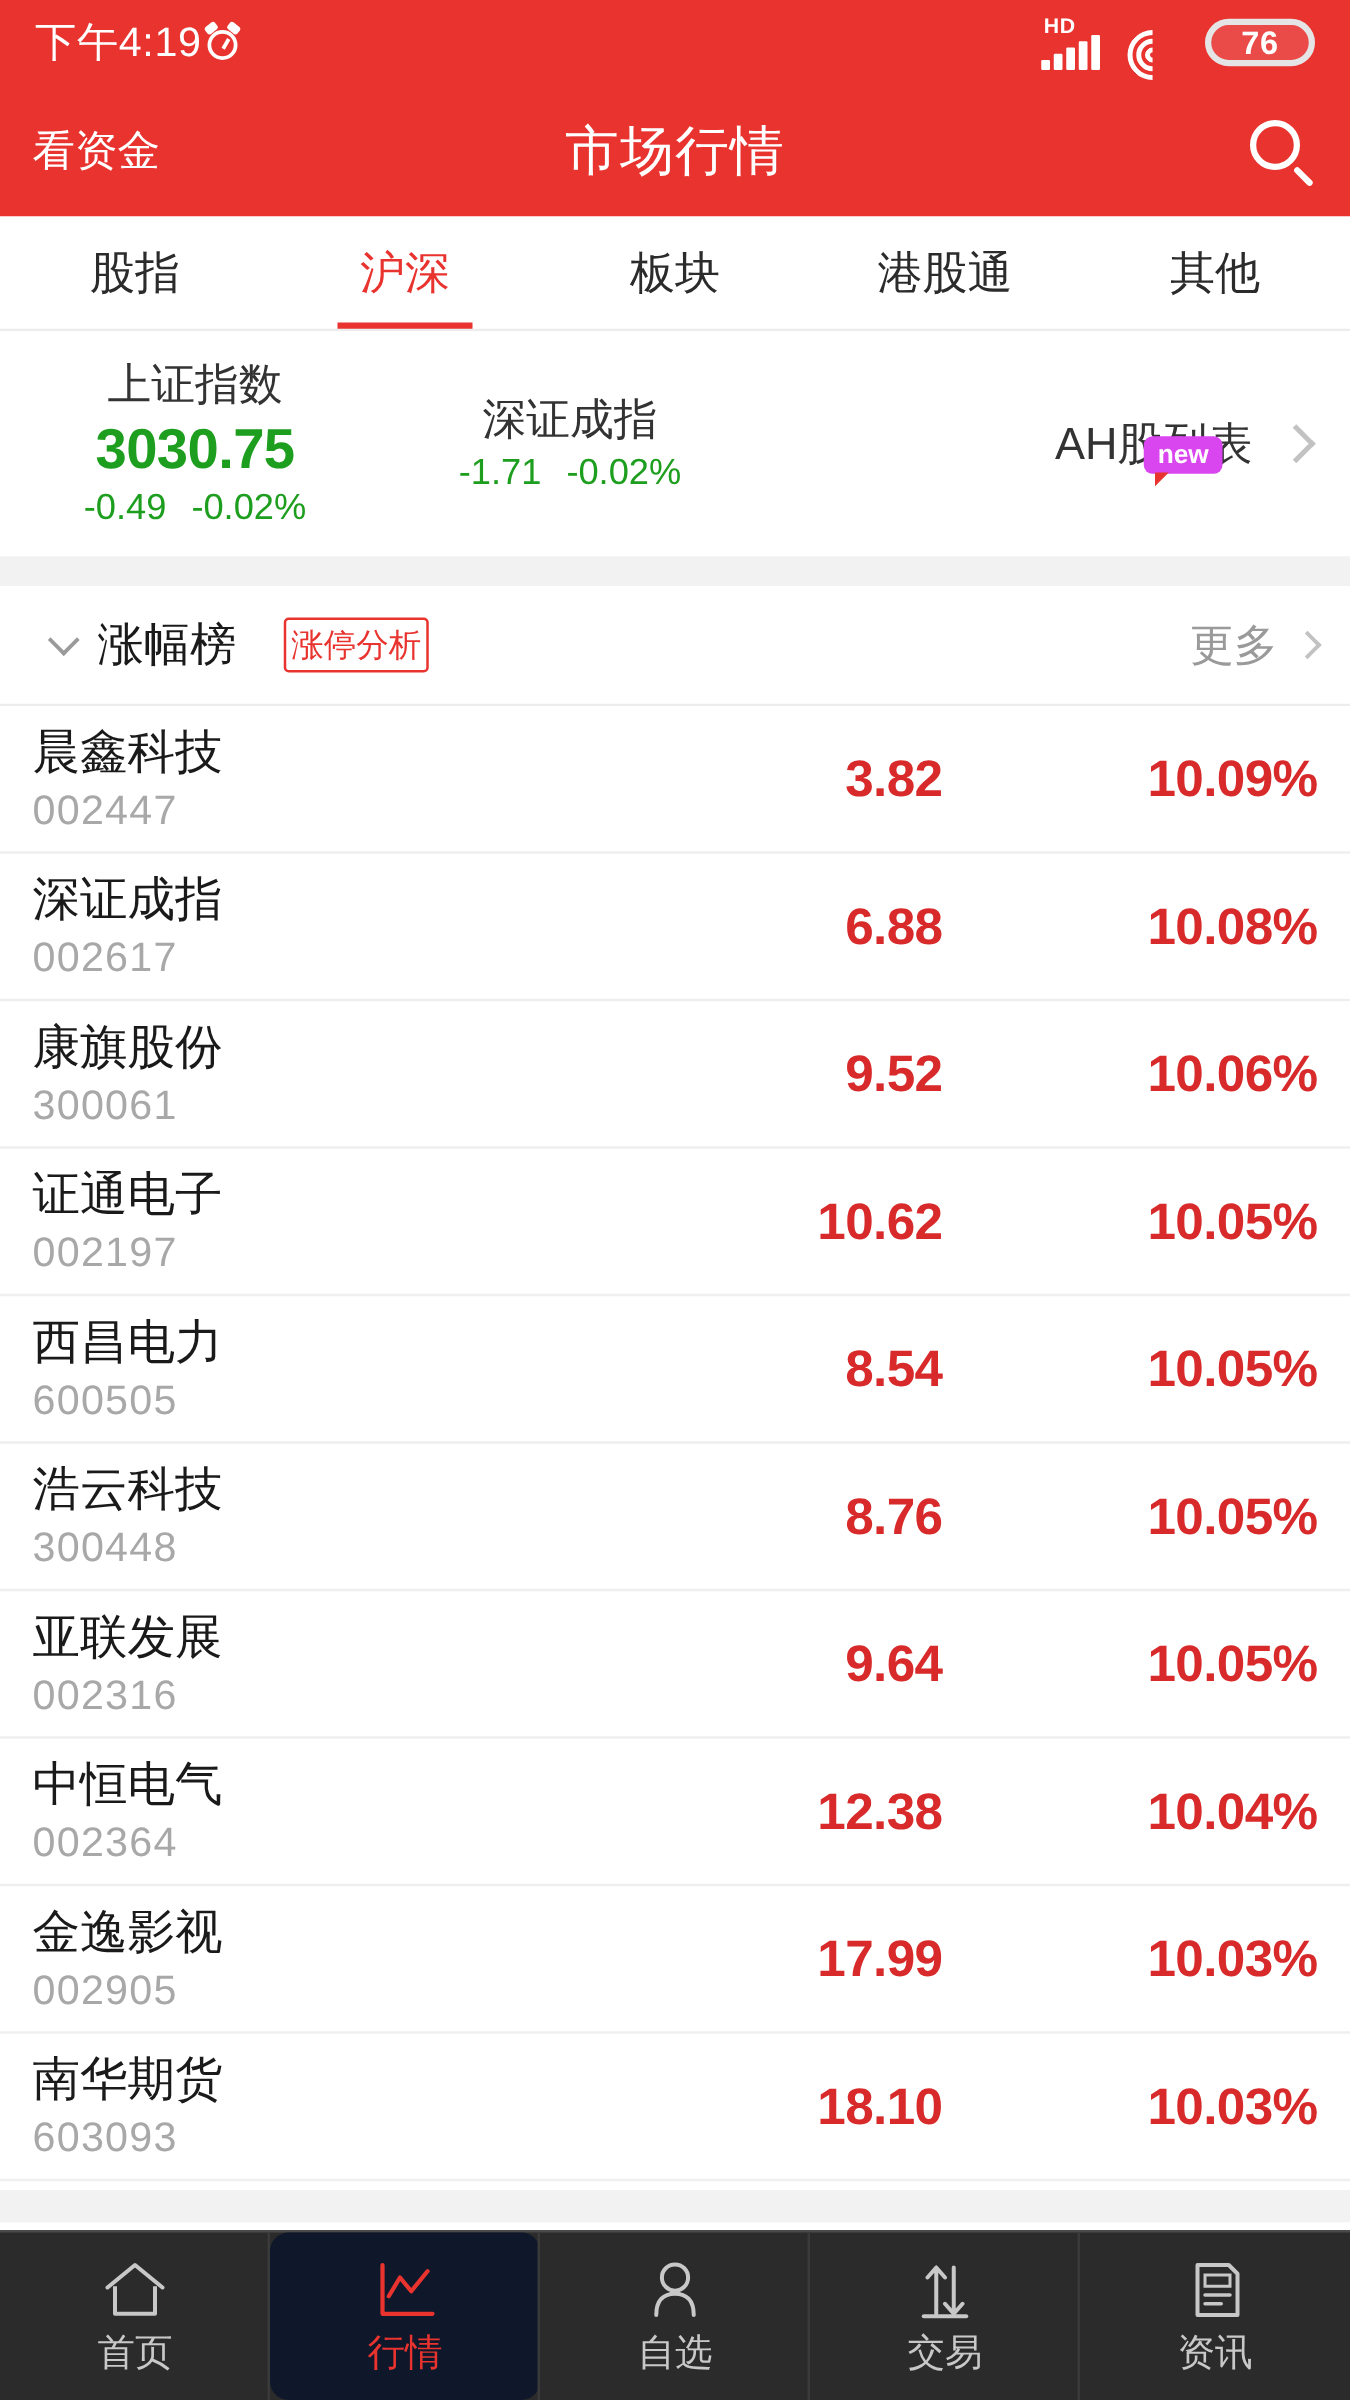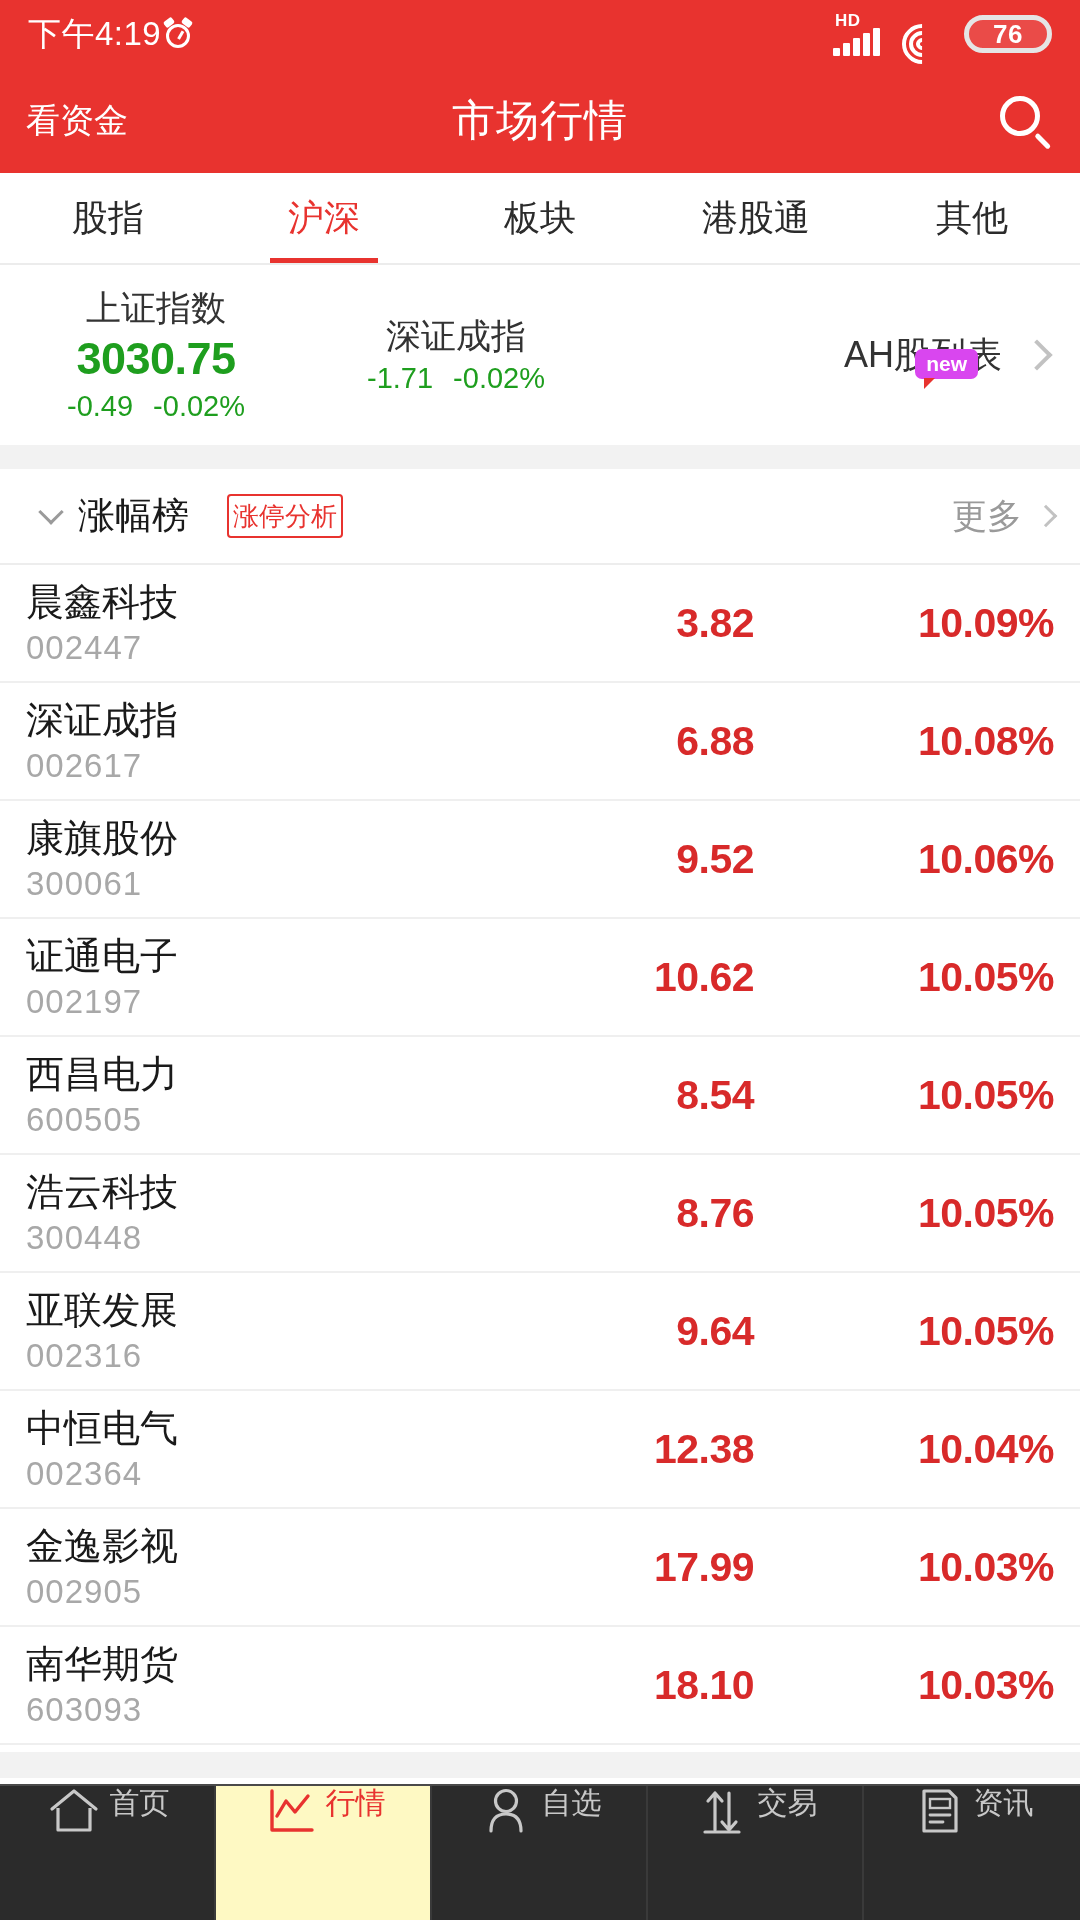--- a/index.html
+++ b/index.html
@@ -168,24 +168,24 @@
 
   .graybar-b { height: 26px; flex: 0 0 26px; background: #f2f2f2; }
   .whitefill { flex: 1 1 auto; background: #ffffff; min-height: 0; }
 
   
   .bottomnav {
     height: 136px; flex: 0 0 136px; background: #2b2b2b; display: flex;
     border-top: 2px solid #4a4a4a;
   }
   .nav {
-    flex: 1; display: flex; flex-direction: row; align-items: flex-start; justify-content: center;
-    gap: 9px; color: #c8c8c8; font-size: 30px; position: relative;
-  }
-  .nav.active { background: #fef9c3; color: #e8332f; }
+    flex: 1; display: flex; flex-direction: column; align-items: center; justify-content: center;
+    gap: 9px; color: #c8c8c8; font-size: 30px; position: relative; border-radius: 15px;
+  }
+  .nav.active { background: #0f172a; color: #e8332f; }
   .nav:not(:last-child)::after {
     content: ""; position: absolute; right: 0; top: 0; bottom: 0; width: 2px; background: #3a3a3a;
   }
   .nav svg { display: block; }
 
   .label { line-height: 34px; }
 </style>
 </head>
 <body>
 

